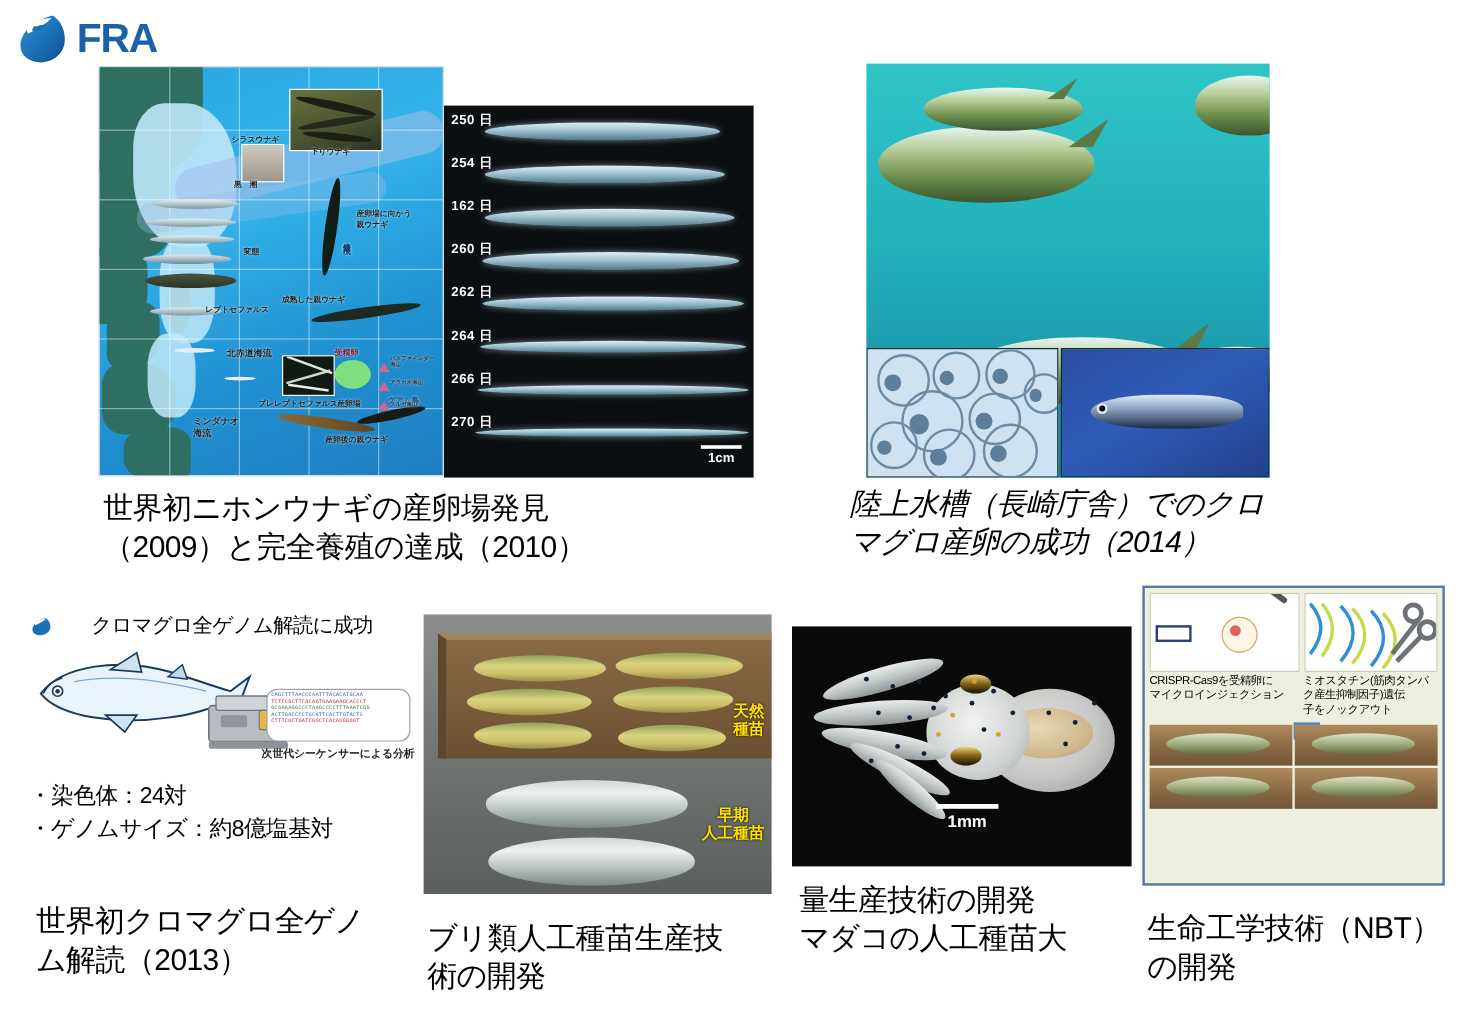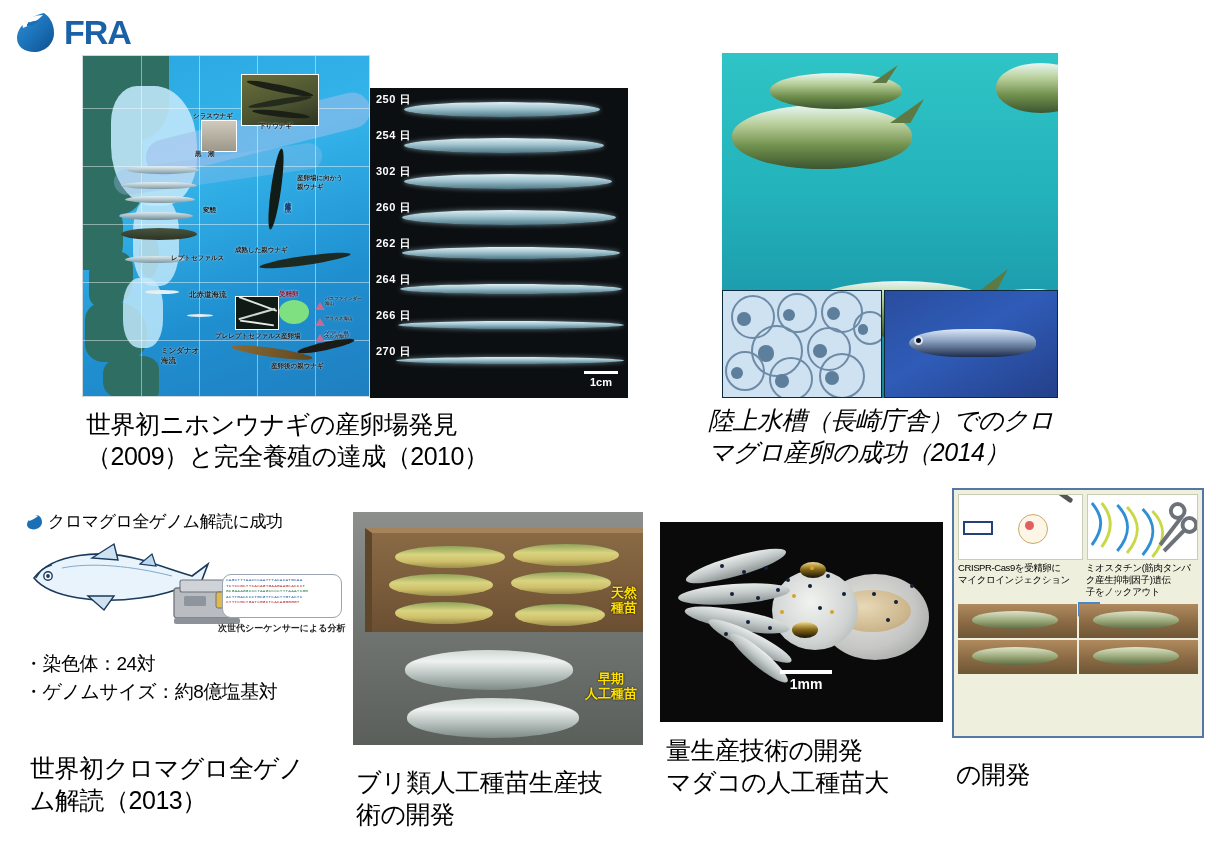--- a/index.html
+++ b/index.html
@@ -66,21 +66,21 @@
   #tuna-tank .eggs .egg { position:absolute; border:2px solid #6d8ba6; border-radius:50%; }
   #tuna-tank .eggs .egg .yolk { position:absolute; width:34%; height:34%; border-radius:50%; background:#5d7f9b; left:10%; top:38%; }
   #tuna-tank .larvabox { background:linear-gradient(150deg,#2a4d9e 0%, #2f5cb8 45%, #24408a 100%); }
   #tuna-tank .larvabox .lfish { position:absolute; left:14%; top:36%; width:74%; height:26%;
       background:linear-gradient(180deg,#dfe9f6 0%, #8fa6c6 40%, #1e2c4c 100%); border-radius:52% 42% 40% 48% / 60% 50% 50% 60%; }
   #tuna-tank .larvabox .leye { position:absolute; left:17%; top:42%; width:9px; height:9px; border-radius:50%; background:#0a1020; border:2px solid #dde7f5; }
 
   
   #genome-head { position:absolute; left:26px; top:510px; width:330px; display:flex; align-items:center; gap:4px; }
   #genome-head .dot { width:18px; height:16px; }
-  #genome-head .htext { font-size:17px; font-weight:500; letter-spacing:-.5px; }
+  #genome-head .htext { font-size:17px; font-weight:500; letter-spacing:-.5px;margin-left:28px; }
   #genome-art { position:absolute; left:22px; top:534px; width:320px; height:110px; }
   #tuna-draw { position:absolute; left:0; top:4px; width:195px; height:78px; }
   #sequencer { position:absolute; left:150px; top:44px; width:74px; height:52px; }
   #seq-box { position:absolute; left:200px; top:40px; width:120px; height:44px;
      border:1px solid #9aa3ae; border-radius:9px; background:#fff; overflow:hidden; padding:2px 3px; }
   #seq-box .seqline { font-family:"Liberation Mono","DejaVu Sans Mono",monospace; font-size:4.4px; letter-spacing:.2px; line-height:5.6px; white-space:nowrap; }
   #seq-caption { position:absolute; left:196px; top:88px; font-size:9px; font-weight:bold; color:#222; white-space:nowrap; }
   #genome-bullets { position:absolute; left:24px; top:650px; width:340px; font-size:19px; line-height:1.45; letter-spacing:-.5px; }
 
   
@@ -236,21 +236,21 @@
 <div class="panel" id="larvae-strip">
   <div class="larva-row">
     <span class="day">250 日</span>
     <span class="body" style="left:34px;top:14px;width:196px;"></span>
   </div>
   <div class="larva-row">
     <span class="day">254 日</span>
     <span class="body" style="left:34px;top:14px;width:200px;"></span>
   </div>
   <div class="larva-row">
-    <span class="day">302 日</span>
+    <span class="day">162 日</span>
     <span class="body" style="left:34px;top:14px;width:208px;"></span>
   </div>
   <div class="larva-row">
     <span class="day">260 日</span>
     <span class="body" style="left:32px;top:14px;width:214px;"></span>
   </div>
   <div class="larva-row">
     <span class="day">262 日</span>
     <span class="body" style="left:32px;top:15px;width:218px;height:12px;"></span>
   </div>
@@ -498,14 +498,15 @@
     <div class="fugu-cell">
         <span class="fugu"></span>
       </div>
     <div class="fugu-cell">
         <span class="fugu"></span>
       </div>
   </div>
 </div>
 
 <div class="caption" style="left:956px;top:758px;width:260px;">
+  <div>生命工学技術（NBT）</div>
   <div>の開発</div>
 </div>
 
 </body></html>

